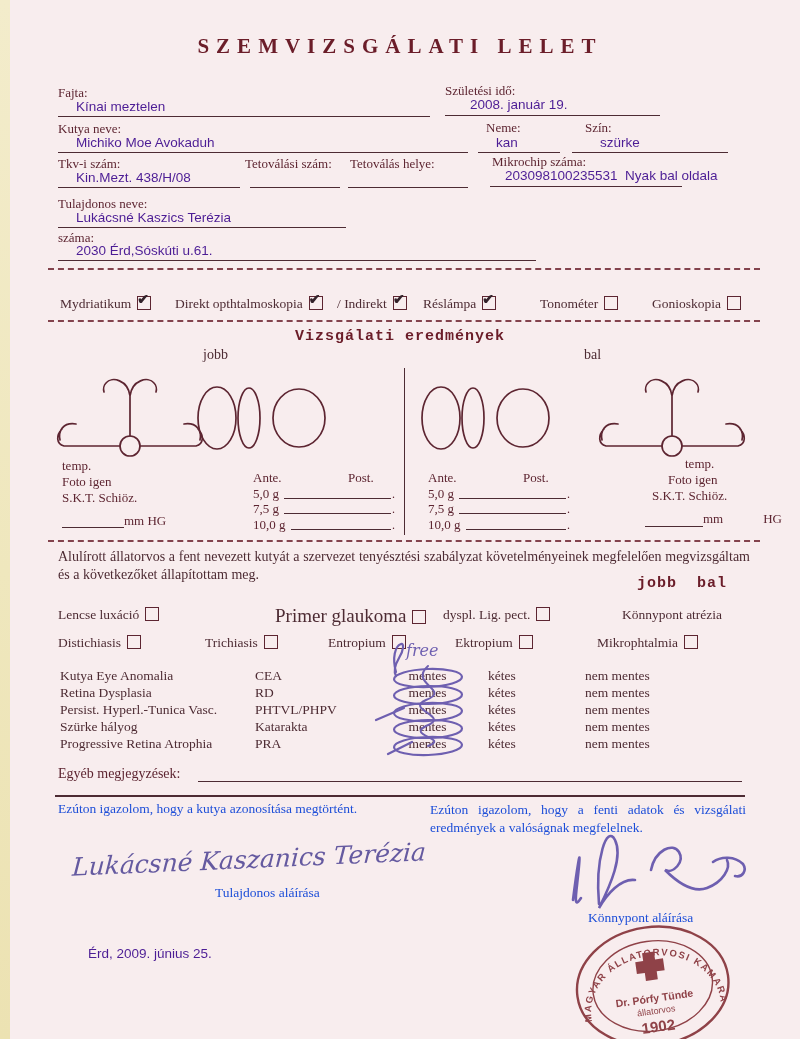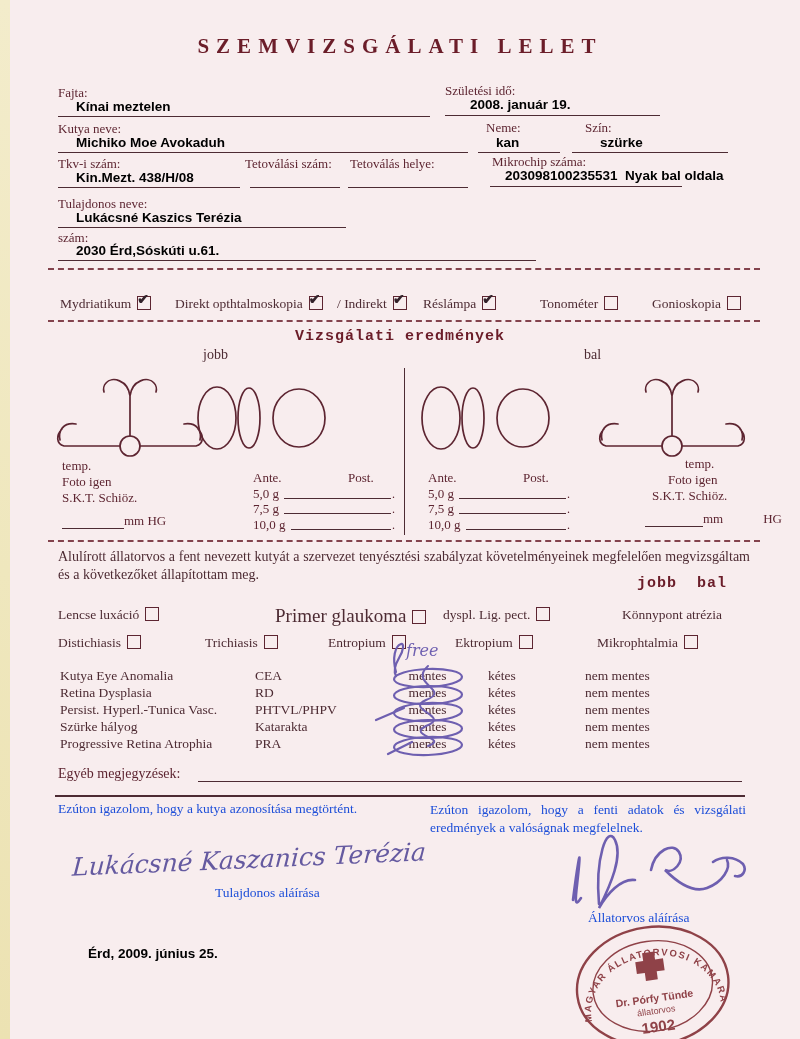--- a/index.html
+++ b/index.html
@@ -4,21 +4,21 @@
 <style>
   html,body{margin:0;padding:0;background:#e9e2d2;}
   .page{position:relative;width:800px;height:1039px;background:#f8edee;overflow:hidden;
         font-family:"Liberation Serif",serif;}
   .edge-strip{position:absolute;left:0;top:0;width:10px;height:1039px;
         background:linear-gradient(180deg,#f3eccb 0%,#efe7bd 55%,#ece2b2 100%);}
   .abs{position:absolute;}
   .title{font-family:"Liberation Serif",serif;font-weight:bold;font-size:21px;
         letter-spacing:7px;color:#6b1d29;white-space:nowrap;}
   .label{font-size:13px;color:#5d2531;}
-  .value{font-family:"Liberation Sans",sans-serif;font-weight:bold;font-size:13.5px;color:#000000;white-space:pre;}
+  .value{font-family:"Liberation Sans",sans-serif;font-weight:normal;font-size:13.5px;color:#4c1d95;white-space:pre;}
   .fline{border-bottom:1.6px solid #4d2b33;height:0;}
   .dashed{border-top:2px dashed #83434d;height:0;}
   .mono-head{font-family:"Liberation Mono",monospace;font-weight:bold;font-size:15px;
         color:#6b1d29;letter-spacing:1px;white-space:pre;}
   .serif-sm{font-size:13.5px;color:#4d2b33;}
   .cb{display:inline-block;width:12px;height:12px;border:1.6px solid #5d2531;
         vertical-align:-2px;margin-left:6px;position:relative;}
   .cb.checked::after{content:"✔";position:absolute;left:-1px;top:-4px;font-size:14px;
         line-height:14px;color:#33222a;font-weight:bold;}
   .stroke{stroke:#5d2531;stroke-width:1.7;fill:none;stroke-linecap:round;}
@@ -74,21 +74,21 @@
   <div class="abs fline" style="left:348px;top:187px;width:120px;"></div>
 
   <div class="abs label" style="left:492px;top:154px;">Mikrochip száma:</div>
   <div class="abs value" style="left:505px;top:168px;">203098100235531  Nyak bal oldala</div>
   <div class="abs fline" style="left:490px;top:186px;width:192px;"></div>
 
   <div class="abs label" style="left:58px;top:196px;">Tulajdonos neve:</div>
   <div class="abs value" style="left:76px;top:210px;">Lukácsné Kaszics Terézia</div>
   <div class="abs fline" style="left:58px;top:227px;width:288px;"></div>
 
-  <div class="abs label" style="left:58px;top:230px;">szám:</div>
+  <div class="abs label" style="left:58px;top:230px;">száma:</div>
   <div class="abs value" style="left:76px;top:243px;">2030 Érd,Sóskúti u.61.</div>
   <div class="abs fline" style="left:58px;top:260px;width:478px;"></div>
 
   <div class="abs dashed" style="left:48px;top:268px;width:712px;"></div>
   <div class="abs" id="technika-row" style="left:0;top:294px;width:800px;height:22px;">
       <span style="position: absolute; left: 60px; top: 0px; white-space: nowrap;"><span class="serif-sm" style="font-size: 13.5px;">Mydriatikum</span><span class="cb checked"></span></span>
       <span style="position: absolute; left: 175px; top: 0px; white-space: nowrap;"><span class="serif-sm" style="font-size: 13.5px;">Direkt opthtalmoskopia</span><span class="cb checked"></span></span>
       <span style="position: absolute; left: 337px; top: 0px; white-space: nowrap;"><span class="serif-sm" style="font-size: 13.5px;">/ Indirekt</span><span class="cb checked"></span></span>
       <span style="position: absolute; left: 423px; top: 0px; white-space: nowrap;"><span class="serif-sm" style="font-size: 13.5px;">Réslámpa</span><span class="cb checked"></span></span>
       <span style="position: absolute; left: 540px; top: 0px; white-space: nowrap;"><span class="serif-sm" style="font-size: 13.5px;">Tonométer</span><span class="cb"></span></span>
@@ -122,21 +122,21 @@
 
   <svg class="abs" style="left:592px;top:372px;" width="160" height="100" viewBox="0 0 160 100">
     <path class="stroke" d="M80,64 L80,22 M80,24 C78,8 62,4 56,11 C54,13 53,17 54,20 M80,24 C82,8 98,4 104,11 C106,13 107,17 106,20"></path>
     <circle class="stroke" cx="80" cy="74" r="10"></circle>
     <path class="stroke" d="M14,74 L70,74 M90,74 L146,74 M14,74 C6,72 6,63 12,57 M26,52 C13,50 8,59 10,68 M146,74 C154,72 154,63 148,57 M134,52 C147,50 152,59 150,68"></path>
   </svg>
 
   <div class="abs label" style="left:62px;top:458px;">temp.</div>
   <div class="abs label" style="left:62px;top:474px;">Foto igen</div>
   <div class="abs label" style="left:62px;top:490px;">S.K.T. Schiöz.</div>
-  <div class="abs" style="left:62px;top:513px;display:flex;align-items:flex-end;">
+  <div class="abs" style="left:62px;top:513px;display:flex;align-items:flex-start;">
     <span style="display:inline-block;width:62px;border-bottom:1.4px solid #4d2b33;height:14px;"></span>
     <span class="label">mm HG</span>
   </div>
 
   <div class="abs label" style="left:253px;top:470px;">Ante.</div>
   <div class="abs label" style="left:348px;top:470px;">Post.</div>
   <div class="abs" id="weights-left" style="left:253px;top:486px;">
       <div class="wrow">
         <span class="wlabel">5,0 g</span>
         <span class="wline"></span>
@@ -262,21 +262,21 @@
 
   <div class="abs sig-owner" style="left:72px;top:845px;">Lukácsné Kaszanics Terézia</div>
   <div class="abs cert" style="left:215px;top:885px;">Tulajdonos aláírása</div>
 
   <svg class="abs" style="left:555px;top:818px;" width="200" height="100" viewBox="0 0 200 100">
     <path class="ink" style="stroke-width:2.6" d="M18,82 C22,50 26,26 24,48 C22,72 17,94 26,80"></path>
     <path class="ink" style="stroke-width:2.6" d="M44,86 C40,40 52,6 60,22 C68,38 56,66 44,90 C52,76 66,60 80,62"></path>
     <path class="ink" style="stroke-width:2.6" d="M96,52 C100,32 118,24 124,34 C130,44 118,56 110,52 C120,62 136,76 152,70 C168,64 176,50 172,42"></path>
     <path class="ink" style="stroke-width:2.6" d="M158,44 C166,38 180,38 188,46 C192,52 188,60 180,58"></path>
   </svg>
-  <div class="abs cert" style="left:588px;top:910px;">Állatorvos aláírása</div>
+  <div class="abs cert" style="left:588px;top:910px;">Könnypont aláírása</div>
 
   <div class="abs value" style="left:88px;top:946px;">Érd, 2009. június 25.</div>
 
   <div class="abs stamp-wrap" style="left:568px;top:922px;width:170px;height:132px;">
     <svg width="170" height="132" viewBox="0 0 170 132">
       <ellipse cx="85" cy="64" rx="76" ry="59" fill="none" stroke="#8f4248" stroke-width="2.4"></ellipse>
       <ellipse cx="85" cy="64" rx="60" ry="45" fill="none" stroke="#8f4248" stroke-width="1.4"></ellipse>
       <defs>
         <path id="ringArc" d="M21,96 A65,53 0 1 1 149,96" fill="none"></path>
       </defs>

